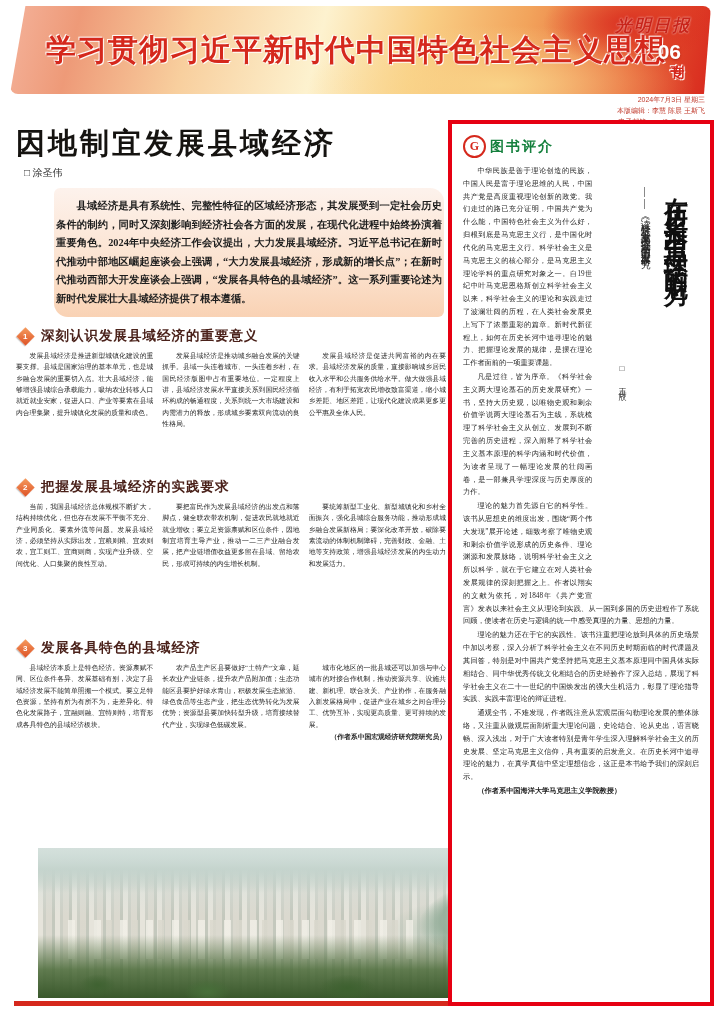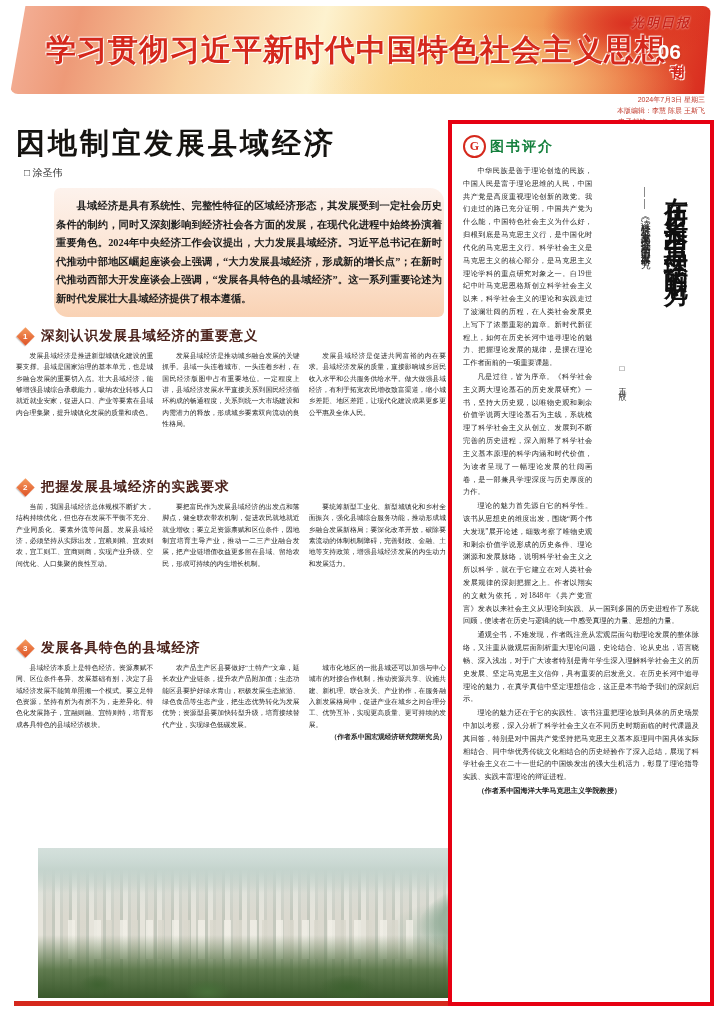--- a/index.html
+++ b/index.html
@@ -11,21 +11,21 @@
     background:
       radial-gradient(120px 60px at 88% 20%, rgba(216,40,30,.85), rgba(216,40,30,0) 70%),
       radial-gradient(260px 80px at 70% 90%, rgba(250,215,140,.9), rgba(250,215,140,0) 75%),
       linear-gradient(104deg,#f4b29a 0%,#ee9a78 10%,#f8cf9e 26%,#fdf2cf 44%,#f9cf86 58%,#f2a45c 72%,#e65a30 88%,#d8281e 100%);
     clip-path:polygon(2.2% 0,100% 0,99% 100%,0 100%);}
   .banner-title{position:absolute;left:36px;top:24px;font-size:30px;font-weight:bold;color:#d5281c;
     letter-spacing:1px;white-space:nowrap;font-family:"Liberation Sans","DejaVu Sans",sans-serif;
     text-shadow:0 0 2px #fff,1px 1px 0 rgba(255,255,255,.9),-1px -1px 0 rgba(255,255,255,.9);}
   .banner-suffix{display:inline-block;vertical-align:middle;writing-mode:vertical-rl;
     font-size:14px;letter-spacing:2px;margin-left:5px;line-height:1;position:relative;top:2px;}
-  .masthead{position:absolute;right:20px;top:8px;font-size:13px;font-weight:bold;font-style:italic;
+  .masthead{position:absolute;right:20px;top:8px;font-size:17px;font-weight:bold;font-style:italic;
     color:#c9251b;letter-spacing:2px;text-shadow:0 0 2px rgba(255,255,255,.8);}
   .page-number{position:absolute;right:30px;top:34px;font-size:21px;font-weight:bold;color:#fff;
     font-family:"Liberation Sans","DejaVu Sans",sans-serif;text-shadow:0 1px 2px rgba(150,20,10,.6);}
   .banner-info{position:absolute;right:16px;top:95px;text-align:right;font-size:7px;line-height:1.55;
     color:#c0392b;font-family:"Liberation Sans","DejaVu Sans",sans-serif;}
   
   .article{position:absolute;left:14px;top:118px;width:432px;}
   .headline{margin:6px 0 2px 2px;font-size:29px;font-weight:bold;color:#151310;letter-spacing:3px;}
   .author{margin:2px 0 8px 10px;font-size:10px;color:#333;}
   .intro{margin:0 2px 10px 40px;padding:9px 2px;border-radius:6px 14px 6px 14px;
@@ -176,19 +176,19 @@
     </div>
     <div class="review-body">
       <div class="v-title-block">
         <h2 class="v-title">在历史长河中追寻理论的魅力</h2>
         <div class="v-subtitle">——读《科学社会主义两大理论基石的历史发展研究》</div>
         <div class="v-author">□ 王付欣</div>
       </div>
       <p>中华民族是善于理论创造的民族，中国人民是富于理论思维的人民，中国共产党是高度重视理论创新的政党。我们走过的路已充分证明，中国共产党为什么能，中国特色社会主义为什么好，归根到底是马克思主义行，是中国化时代化的马克思主义行。科学社会主义是马克思主义的核心部分，是马克思主义理论学科的重点研究对象之一。自19世纪中叶马克思恩格斯创立科学社会主义以来，科学社会主义的理论和实践走过了波澜壮阔的历程，在人类社会发展史上写下了浓墨重彩的篇章。新时代新征程上，如何在历史长河中追寻理论的魅力、把握理论发展的规律，是摆在理论工作者面前的一项重要课题。</p>
       <p>凡是过往，皆为序章。《科学社会主义两大理论基石的历史发展研究》一书，坚持大历史观，以唯物史观和剩余价值学说两大理论基石为主线，系统梳理了科学社会主义从创立、发展到不断完善的历史进程，深入阐释了科学社会主义基本原理的科学内涵和时代价值，为读者呈现了一幅理论发展的壮阔画卷，是一部兼具学理深度与历史厚度的力作。</p>
       <p>理论的魅力首先源自它的科学性。该书从思想史的维度出发，围绕“两个伟大发现”展开论述，细致考察了唯物史观和剩余价值学说形成的历史条件、理论渊源和发展脉络，说明科学社会主义之所以科学，就在于它建立在对人类社会发展规律的深刻把握之上。作者以翔实的文献为依托，对1848年《共产党宣言》发表以来社会主义从理论到实践、从一国到多国的历史进程作了系统回顾，使读者在历史与逻辑的统一中感受真理的力量、思想的力量。</p>
+      <p>理论的魅力还在于它的实践性。该书注重把理论放到具体的历史场景中加以考察，深入分析了科学社会主义在不同历史时期面临的时代课题及其回答，特别是对中国共产党坚持把马克思主义基本原理同中国具体实际相结合、同中华优秀传统文化相结合的历史经验作了深入总结，展现了科学社会主义在二十一世纪的中国焕发出的强大生机活力，彰显了理论指导实践、实践丰富理论的辩证进程。</p>
       <p>通观全书，不难发现，作者既注意从宏观层面勾勒理论发展的整体脉络，又注重从微观层面剖析重大理论问题，史论结合、论从史出，语言晓畅、深入浅出，对于广大读者特别是青年学生深入理解科学社会主义的历史发展、坚定马克思主义信仰，具有重要的启发意义。在历史长河中追寻理论的魅力，在真学真信中坚定理想信念，这正是本书给予我们的深刻启示。</p>
-      <p>理论的魅力还在于它的实践性。该书注重把理论放到具体的历史场景中加以考察，深入分析了科学社会主义在不同历史时期面临的时代课题及其回答，特别是对中国共产党坚持把马克思主义基本原理同中国具体实际相结合、同中华优秀传统文化相结合的历史经验作了深入总结，展现了科学社会主义在二十一世纪的中国焕发出的强大生机活力，彰显了理论指导实践、实践丰富理论的辩证进程。</p>
       <p class="review-byline">（作者系中国海洋大学马克思主义学院教授）</p>
     </div>
   </div>
 
 </div>
 
 </body></html>

